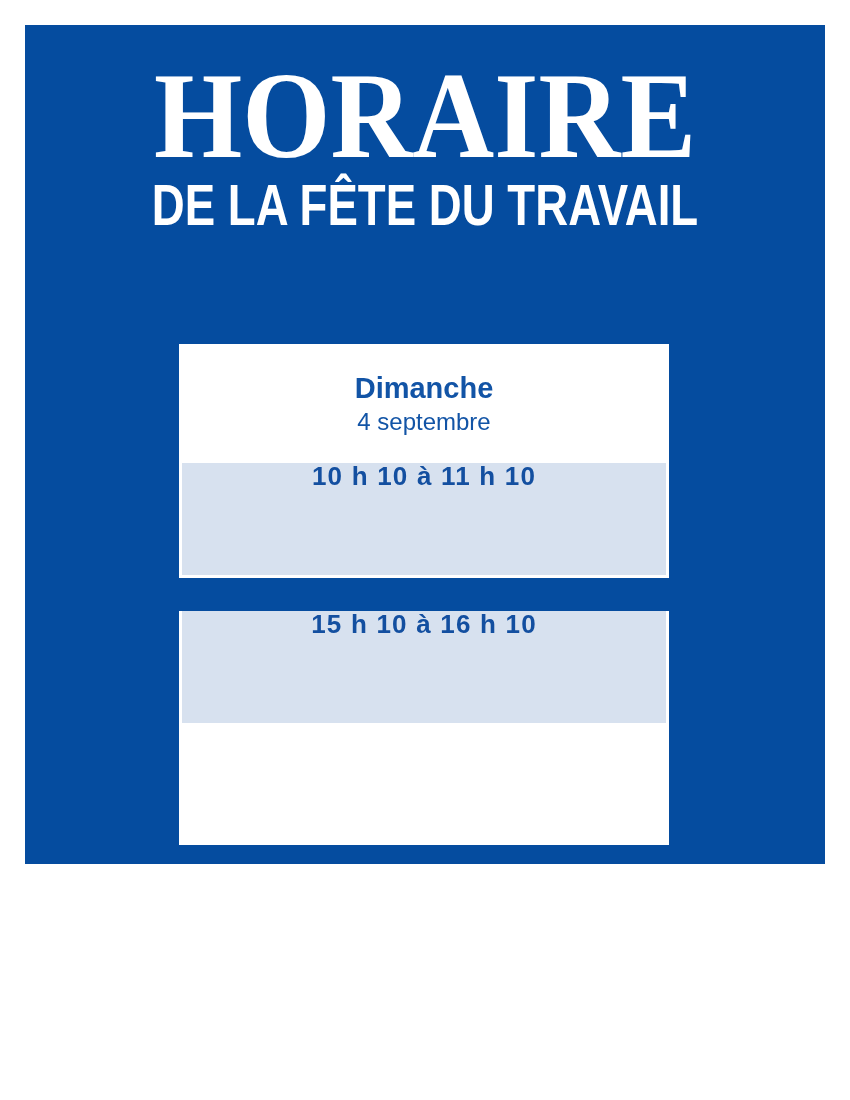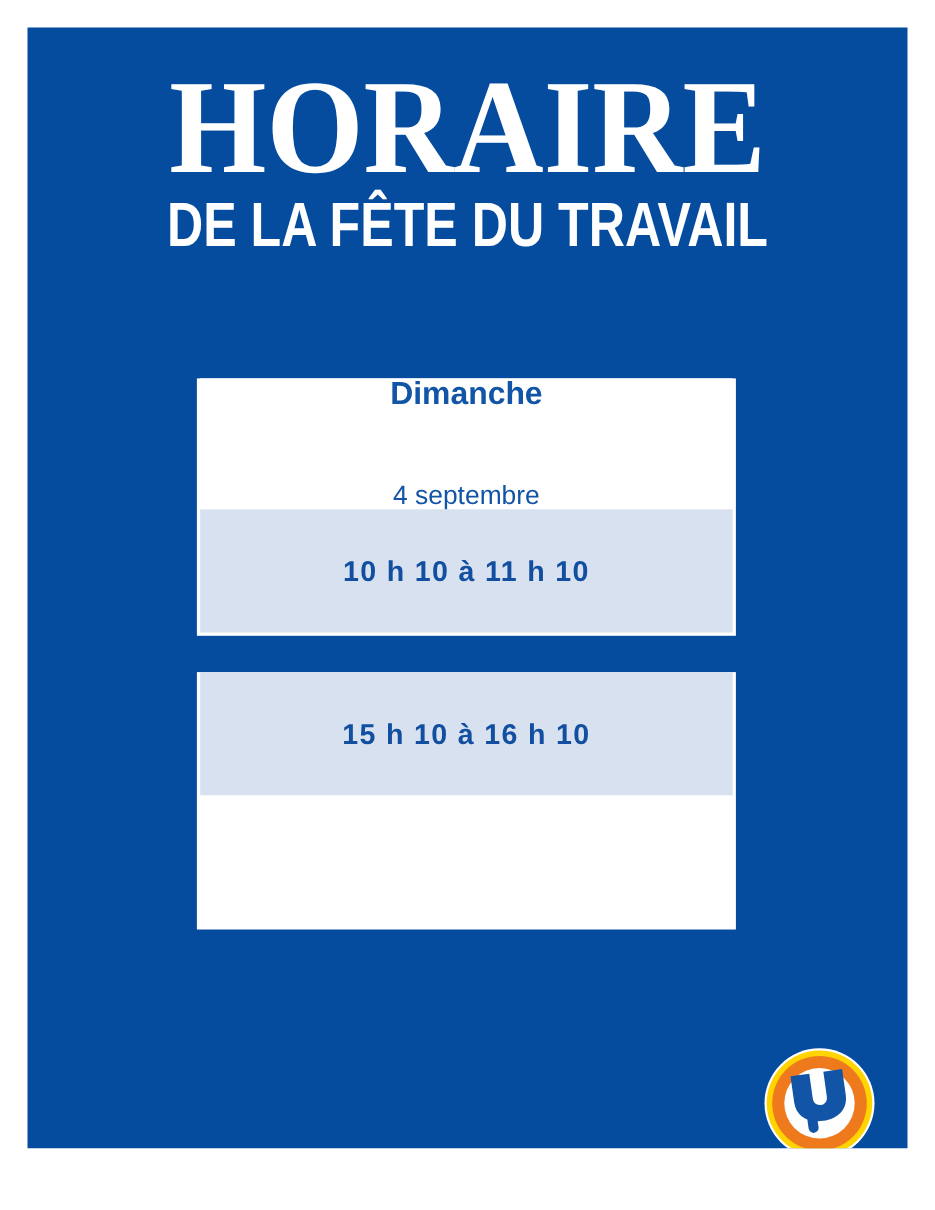--- a/index.html
+++ b/index.html
@@ -1,19 +1,19 @@
 <!DOCTYPE html>
 <html><head>
 <meta charset="utf-8">
 <style>
   html, body { margin: 0; padding: 0; }
   .page {
     position: relative;
     width: 850px;
-    height: 1044px;
+    height: 864px;
     background: #ffffff;
     overflow: hidden;
     font-family: "Liberation Sans", sans-serif;
   }
   .poster {
     position: absolute;
     left: 25px; top: 25px;
     width: 800px; height: 1050px;
     background: #054C9F;
   }
@@ -58,40 +58,40 @@
     display: flex;
     flex-direction: column;
   }
   .card-1 { top: 319px; }
   .card-2 { top: 586px; }
   .card-top {
     flex: 1;
     display: flex;
     flex-direction: column;
     align-items: center;
-    justify-content: space-between;
+    justify-content: center;
     gap: 7px;
     background: #ffffff;
   }
   .day {
     color: #1254A6;
     font-weight: bold;
     font-size: 29px;
     line-height: 1;
   }
   .date {
     color: #1254A6;
     font-size: 24px;
     line-height: 1;
   }
   .card-bottom {
     height: 112px;
     background: #D7E1EF;
     display: flex;
-    align-items: center;
+    align-items: flex-start;
     justify-content: center;
   }
   .hours {
     color: #134FA0;
     font-weight: bold;
     font-size: 26px;
     letter-spacing: 1.2px;
     line-height: 1;
     white-space: nowrap;
   }

